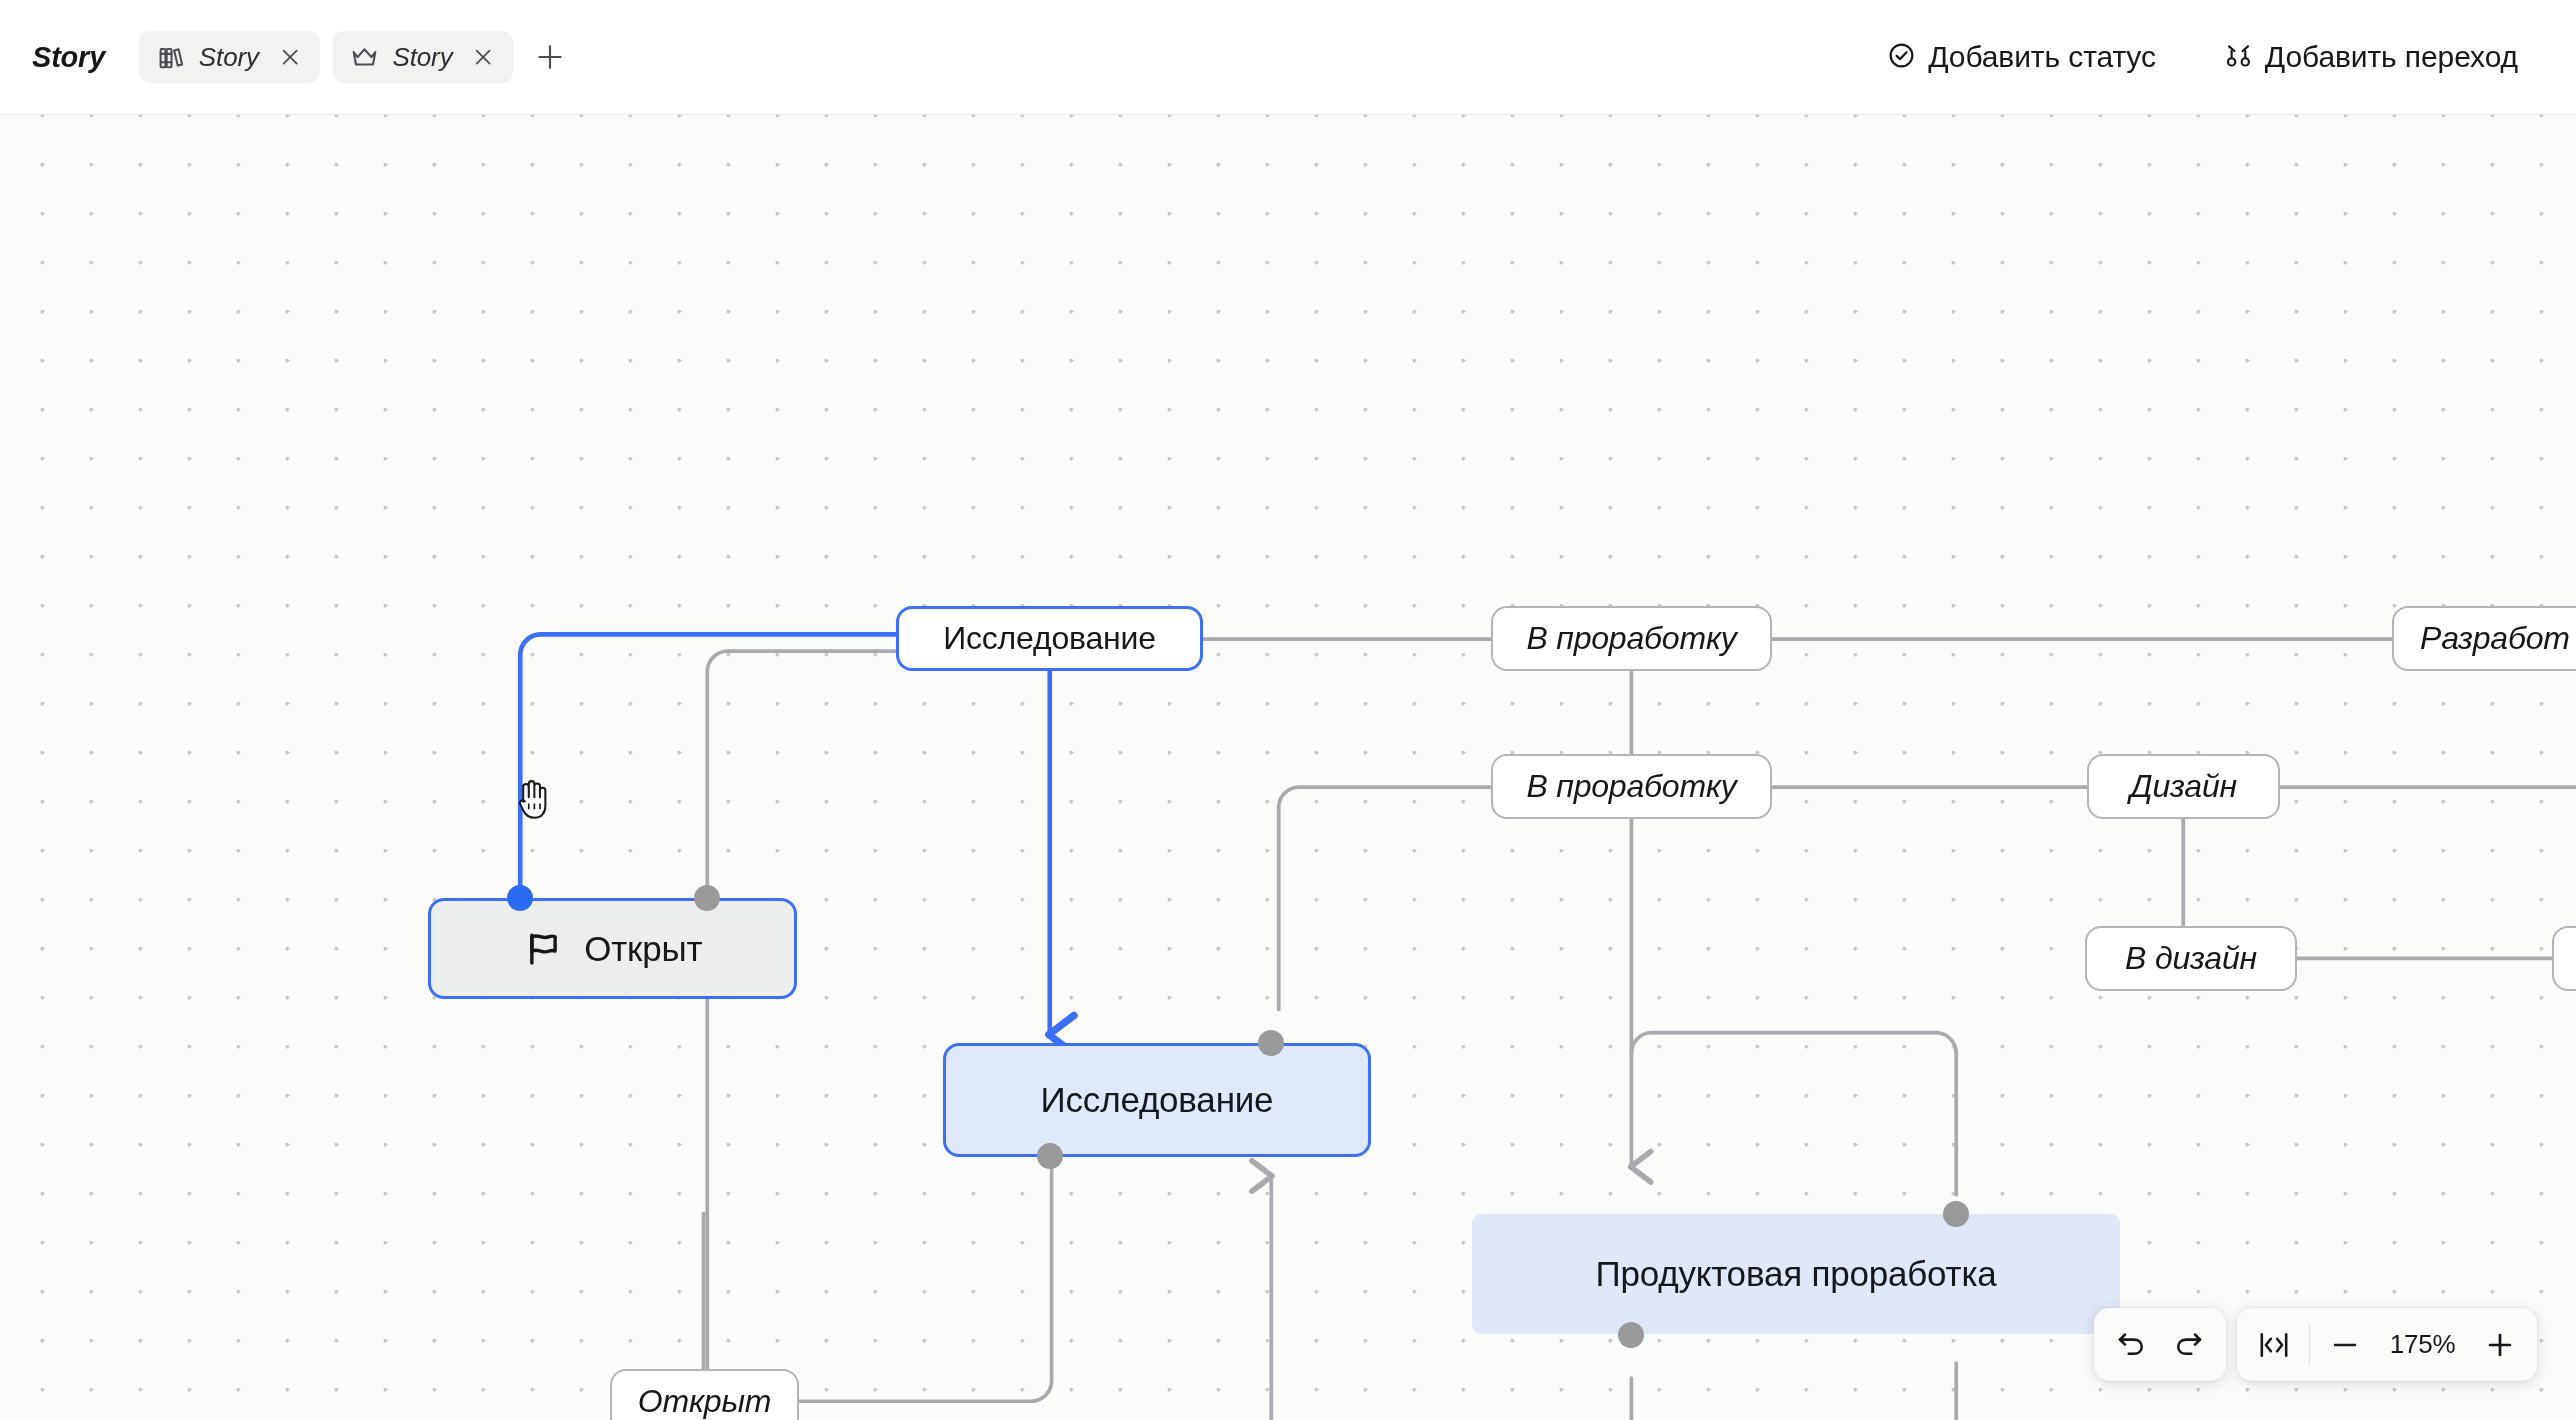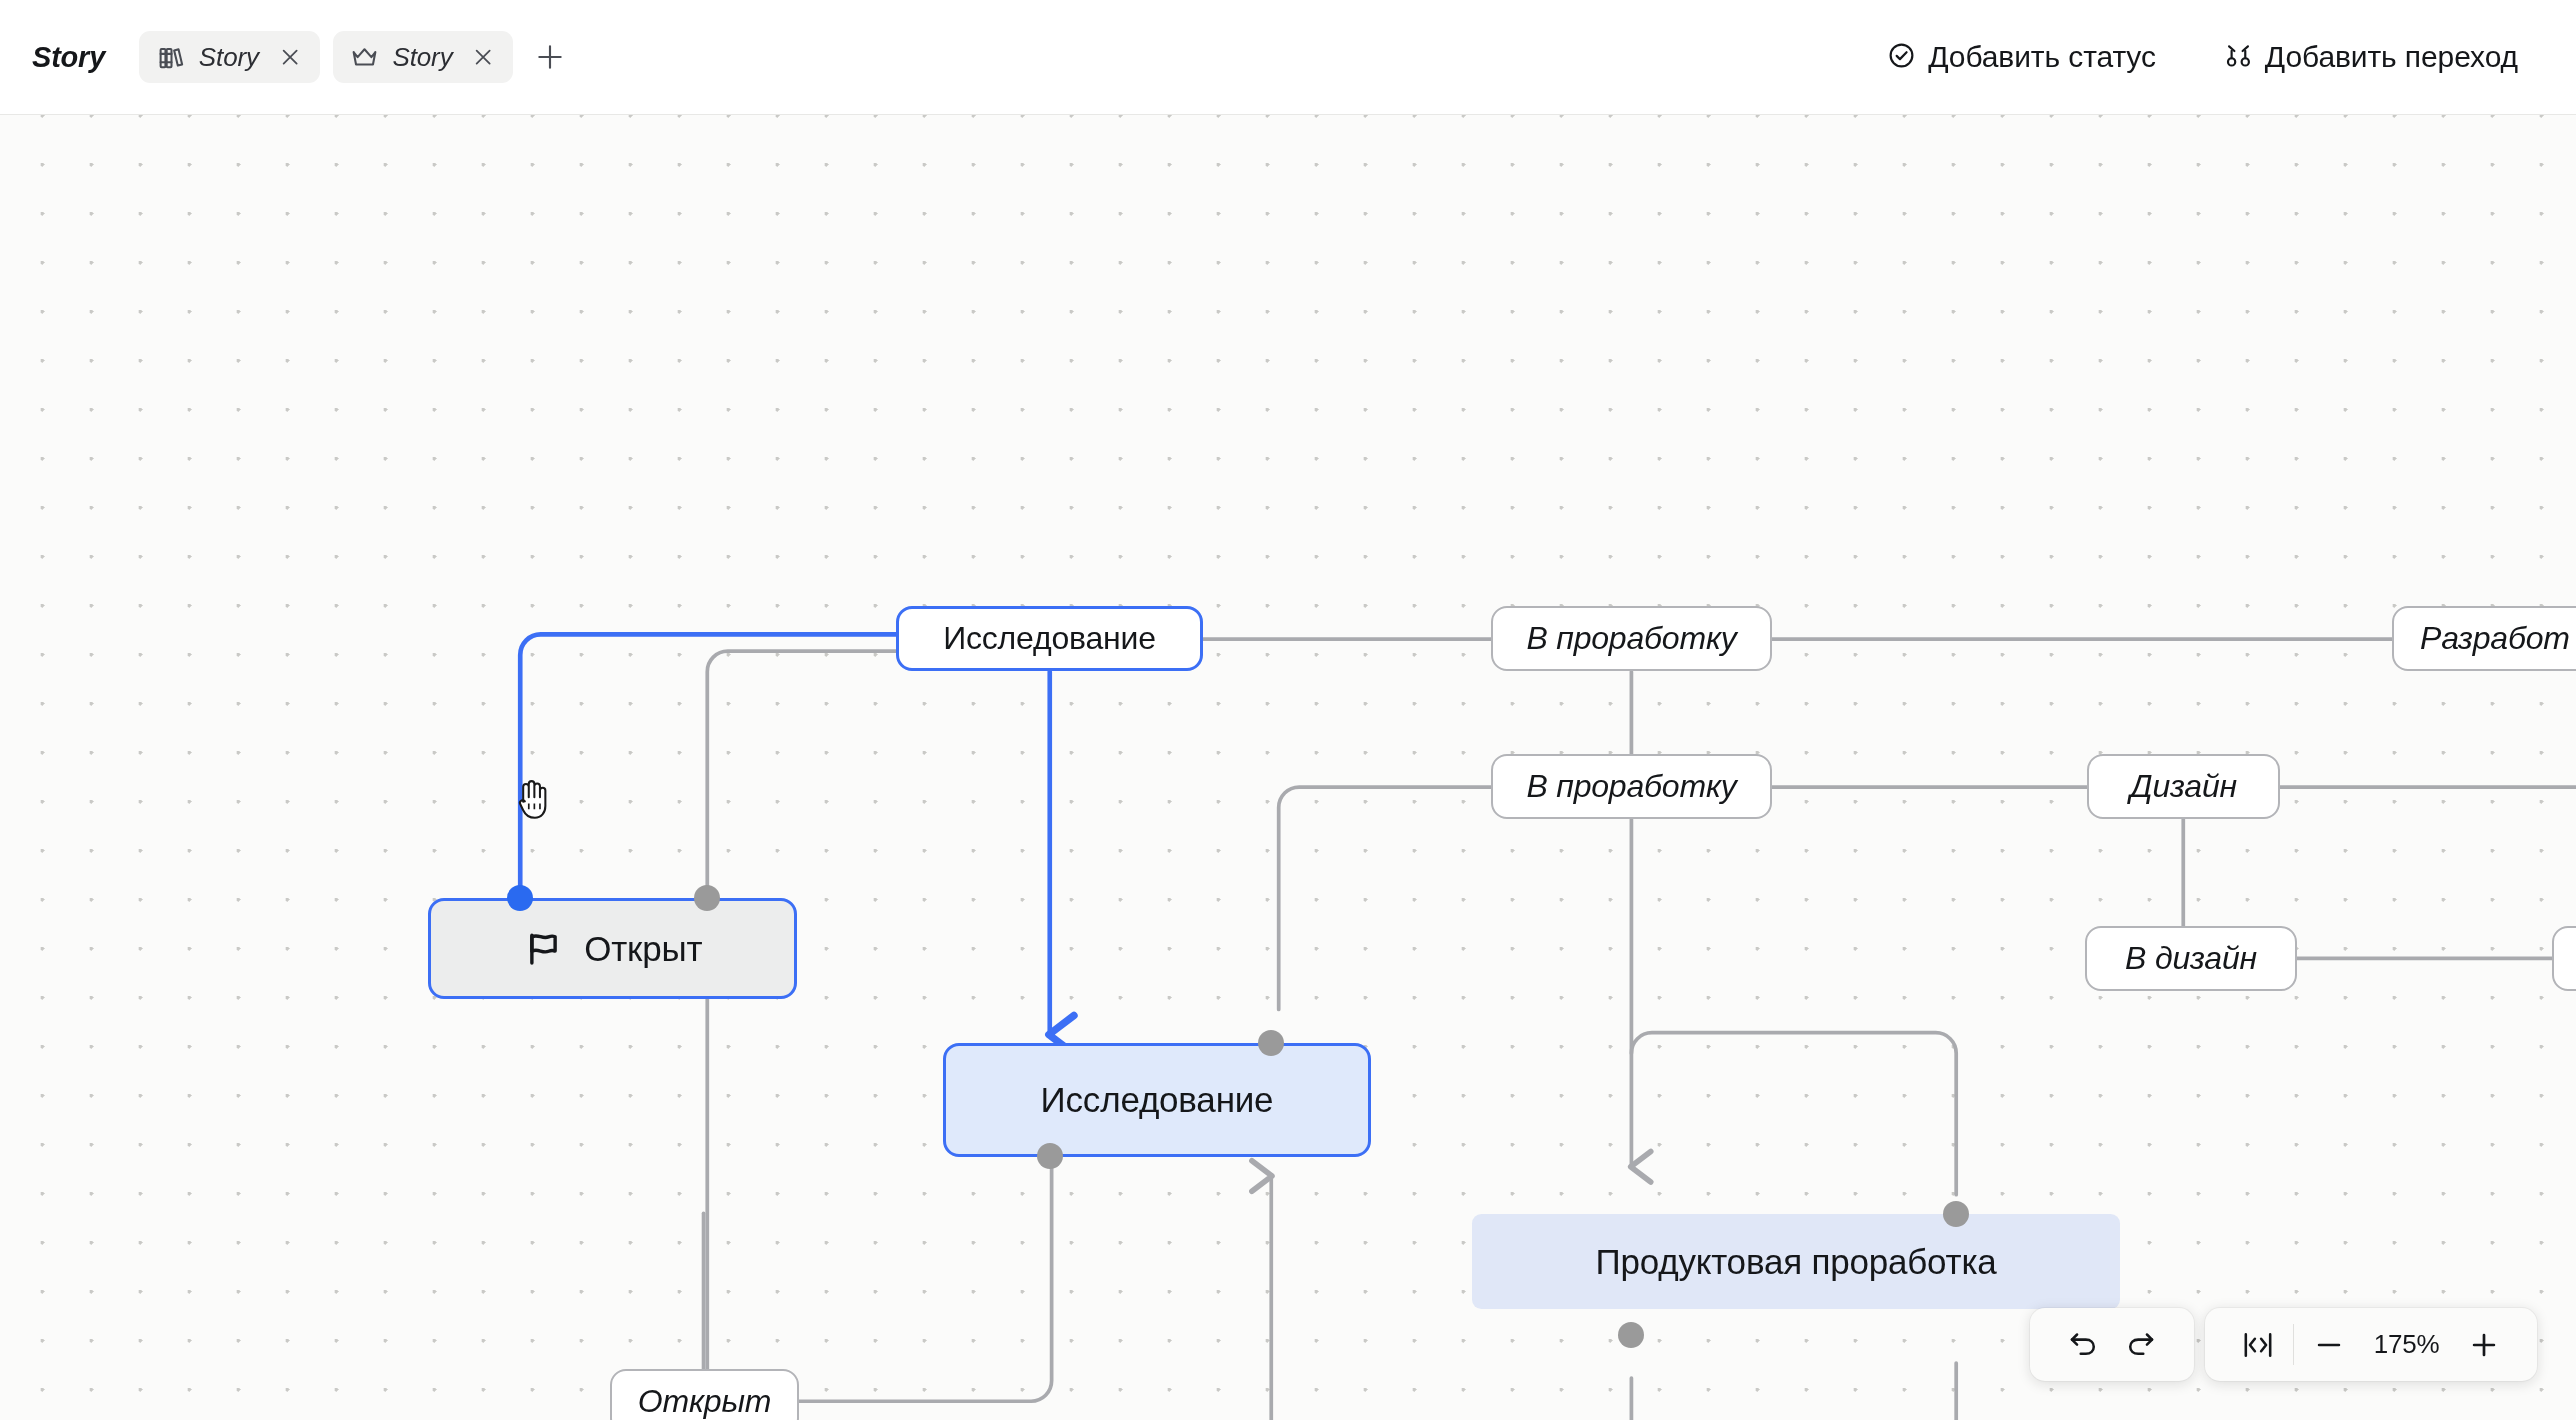--- a/index.html
+++ b/index.html
@@ -172,21 +172,21 @@
     gap: 11.2px;
     z-index: 50;
   }
   .zt-group {
     display: flex;
     align-items: center;
     background: #fbfbfa;
     border-radius: 15px;
     box-shadow: 0 2.8px 13px rgba(20,22,26,0.13), 0 0 0 0.9px rgba(20,22,26,0.04);
     height: 73px;
-    padding: 0 24px;
+    padding: 0 8px;
   }
   .zt-btn {
     display: flex; align-items: center; justify-content: center;
     width: 58px; height: 58px;
     border-radius: 10.2px;
     cursor: pointer;
   }
   .zt-sep { width: 1.9px; height: 41px; background: #e0e0de; margin: 0 5.6px; }
   #zoom-level {
     font-size: 26px;
@@ -360,21 +360,21 @@
   </div>
 
   <div class="node plain" style="left:2552px;top:811px;width:186px;height:65px;">
     <span></span>
   </div>
 
   <div class="node sel-fill" style="left:943px;top:928px;width:428px;height:114px;">
     <span>Исследование</span>
   </div>
 
-  <div class="node group" style="left:1472px;top:1099px;width:648px;height:95px;">
+  <div class="node group" style="left:1472px;top:1099px;width:648px;height:120px;">
     <span>Продуктовая проработка</span>
   </div>
 
   <div class="node plain" style="left:610px;top:1254px;width:189px;height:65px;">
     <span>Открыт</span>
   </div>
 
   <div class="handle blue" style="left:507px;top:770px;"></div>
   <div class="handle grey" style="left:694px;top:770px;"></div>
   <div class="handle grey" style="left:1258px;top:915px;"></div>

